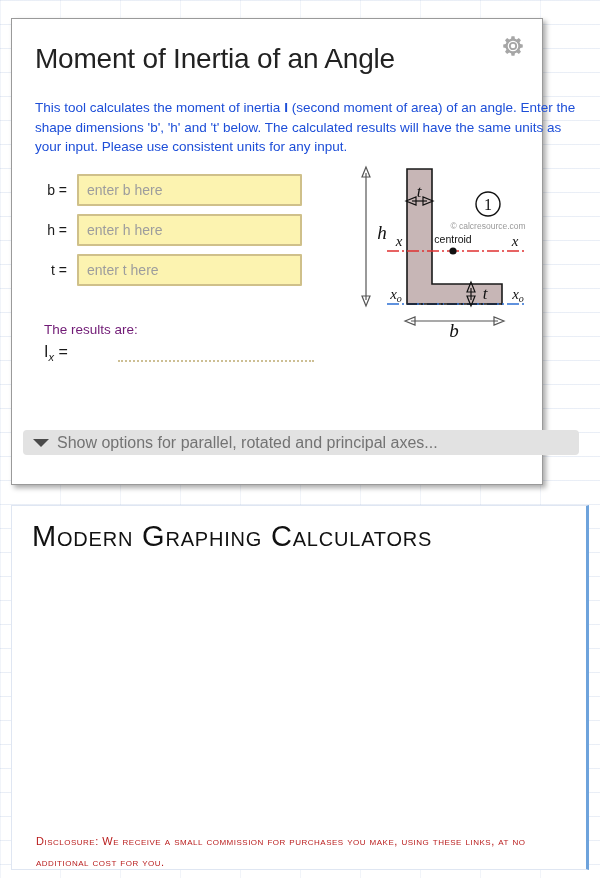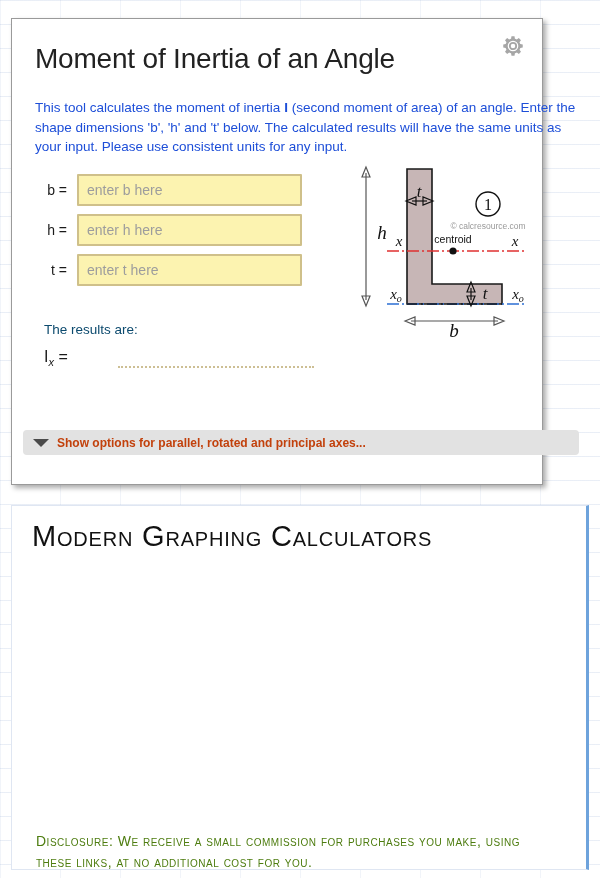--- a/index.html
+++ b/index.html
@@ -118,26 +118,26 @@
 
   
   #results {
     position: absolute;
     left: 32px;
     top: 303px;
     width: 270px;
   }
   #results-title {
     font-size: 13.5px;
-    color: #0c4a6e;
+    color: #701a75;
     margin-bottom: 6px;
   }
   .res-row {
     display: flex;
-    align-items: center;
+    align-items: flex-start;
     height: 30px;
     margin-bottom: 14px;
   }
   .res-label {
     font-size: 16px;
     color: #1a1a1a;
     width: 38px;
     white-space: nowrap;
   }
   .res-label sub {
@@ -170,23 +170,22 @@
     cursor: pointer;
   }
   #options-caret {
     width: 0; height: 0;
     border-left: 8px solid transparent;
     border-right: 8px solid transparent;
     border-top: 8px solid #4a4a4a;
     margin-right: 8px;
   }
   #options-label {
-    font-size: 12px;
-    color: #c2410c;
-    font-weight: bold;
+    font-size: 16px;
+    color: #737373;
   }
 
   #tip-text {
     position: absolute;
     left: 25px;
     top: 441px;
     font-size: 13.5px;
     color: #2b2b2b;
   }
 
@@ -228,25 +227,25 @@
     font-size: 12.5px;
     font-variant: small-caps;
     letter-spacing: 0.5px;
     color: #1a1a1a;
   }
   #disclosure {
     position: absolute;
     left: 24px;
     top: 325px;
     width: 520px;
-    font-size: 14px;
+    font-size: 11px;
     font-variant: small-caps;
     letter-spacing: 0.5px;
     line-height: 21px;
-    color: #4d7c0f;
+    color: #b91c1c;
   }
 </style>
 </head>
 <body>
 
 <div id="page-bg"></div>
 
 <div id="calc-card">
 
   <svg id="gear-icon" viewBox="0 0 24 24">

